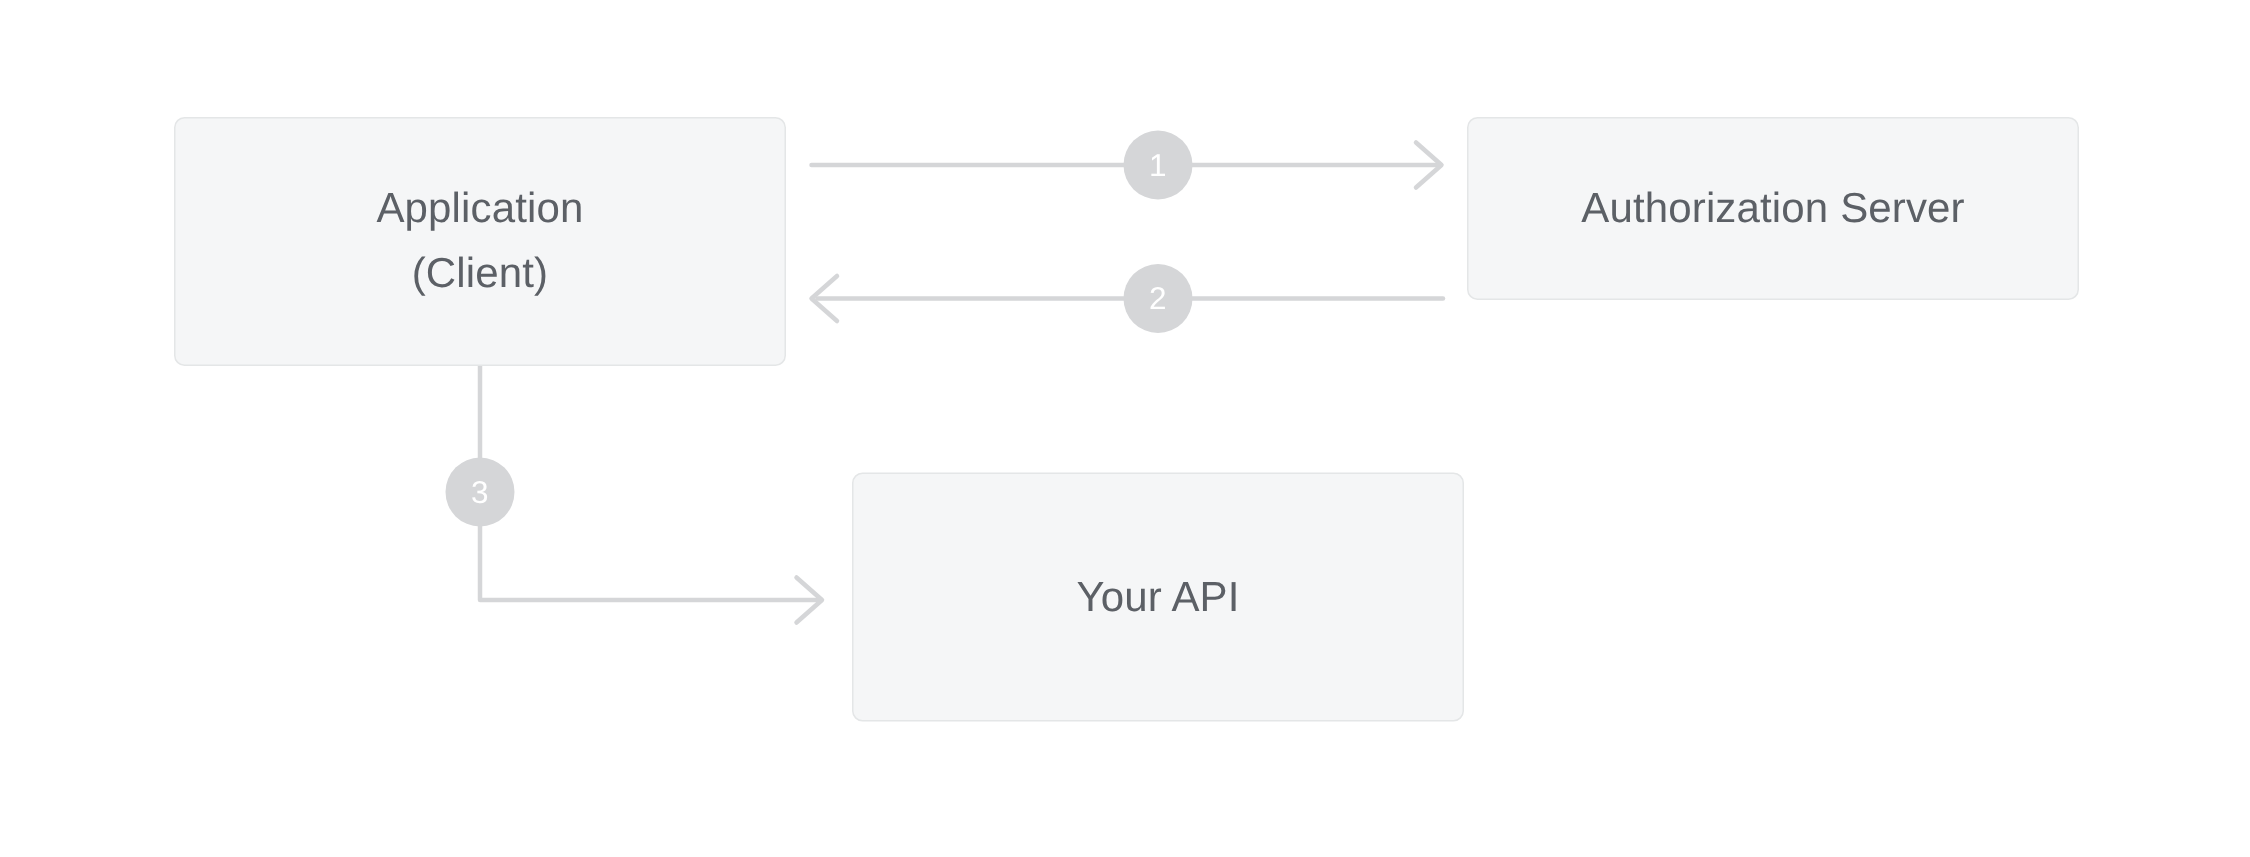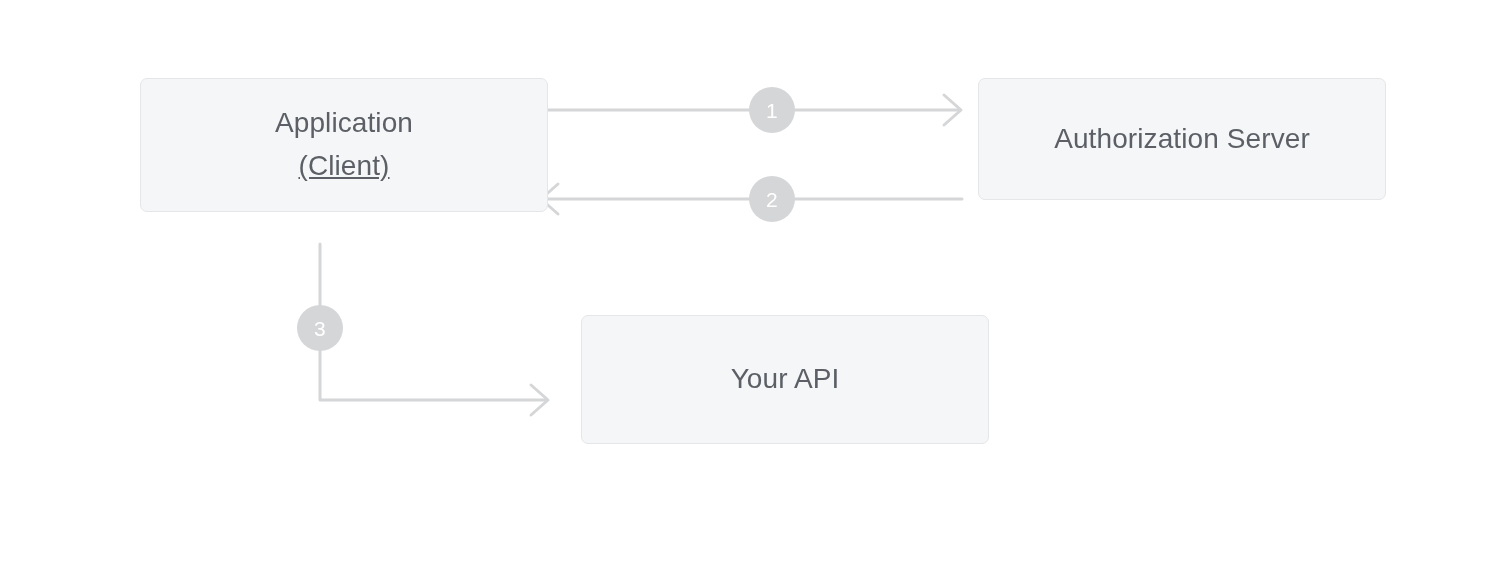--- a/index.html
+++ b/index.html
@@ -28,41 +28,38 @@
     align-items: center;
     justify-content: center;
     color: #5c6066;
     font-size: 28px;
     line-height: 1.52;
     text-align: center;
     letter-spacing: 0.1px;
   }
   .node .line2 {
     display: block;
-    text-decoration: underline;
   }
   #node-app {
     left: 116px;
     top: 78px;
     width: 408px;
-    height: 134px;
-    margin-left: 24px;
+    height: 166px;
   }
   #node-auth {
     left: 978px;
     top: 78px;
     width: 408px;
     height: 122px;
   }
   #node-api {
     left: 568px;
     top: 315px;
     width: 408px;
-    height: 129px;
-    margin-left: 13px;
+    height: 166px;
   }
   #edges {
     position: absolute;
     left: 0;
     top: 0;
     width: 1500px;
     height: 571px;
   }
   .badge {
     position: absolute;

